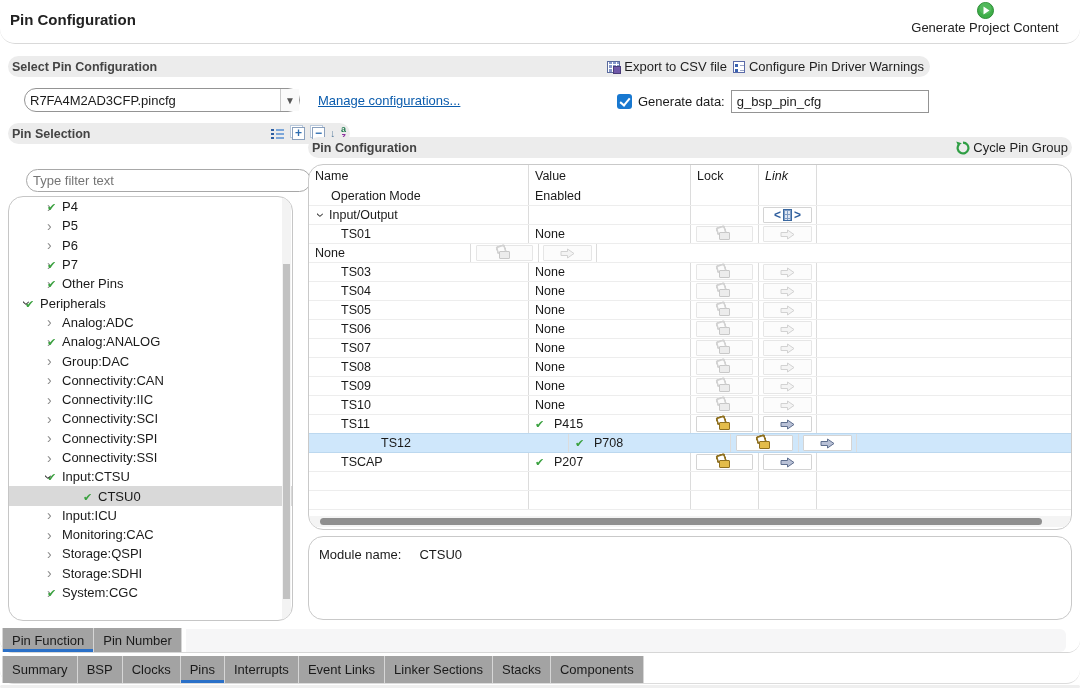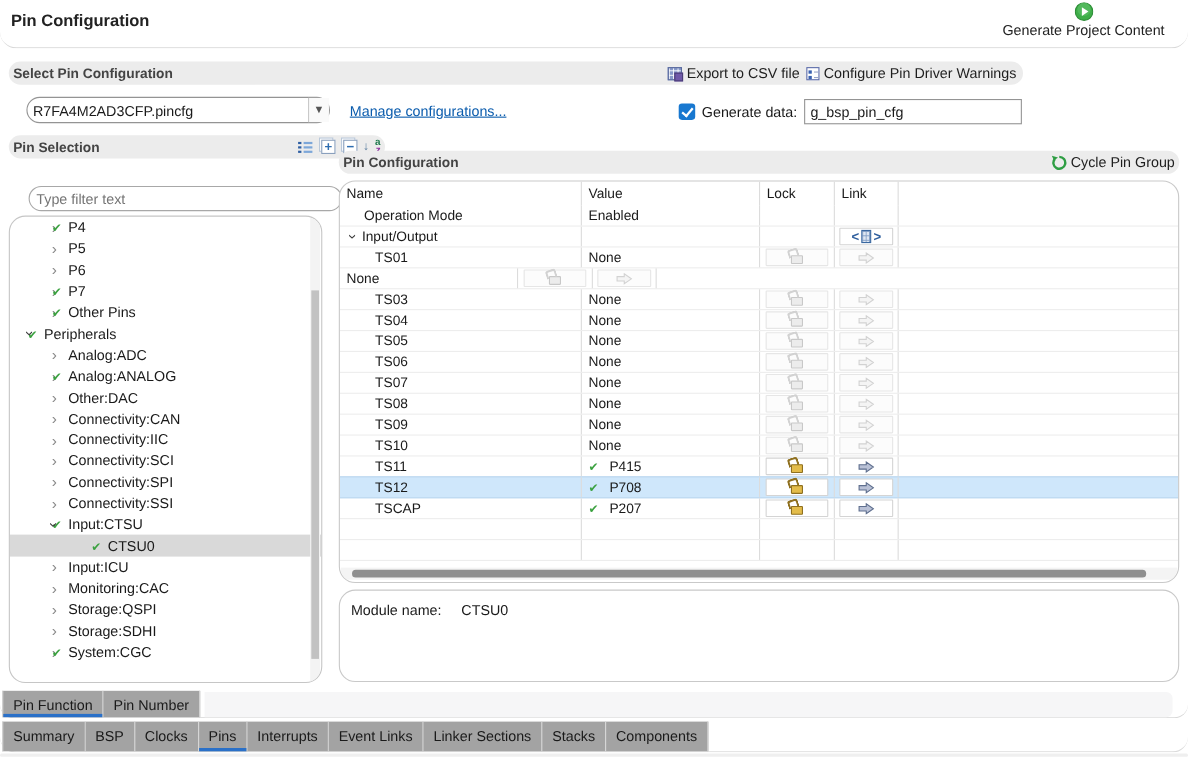--- a/index.html
+++ b/index.html
@@ -71,21 +71,21 @@
   .exp-o::before { content:"›"; color:#3a3a3a; font-size:14px; display:inline-block; transform:rotate(90deg); }
   .ck { width:15px; flex:0 0 15px; text-align:left; }
   .ck.on::before { content:"✔"; color:#3aa13f; font-size:11px; font-weight:bold; }
   #tree-sb { position:absolute; right:1px; top:1px; width:9px; height:423px; background:#f3f3f3; }
   #tree-sb .thumb { position:absolute; left:1px; width:7px; top:66px; height:335px; background:#c2c2c2; }
 
   
   #ptable { left:308px; top:164px; width:764px; height:366px; border:1px solid #c9c9c9; background:#fff; overflow:hidden; }
   .prow { display:flex; height:19px; align-items:stretch; font-size:12.5px; border-bottom:1px solid #ededed; }
   .prow.hdr { height:22px; border-bottom:none; font-size:12.5px; }
-  .prow.sel { background:#cfe7fb; border-top:1px solid #bcd8ef; border-bottom:1px solid #bcd8ef; height:20px; margin-top:-1px; }
+  .prow.sel { background:#cfe7fb; border-top:1px solid #bcd8ef; border-bottom:1px solid #bcd8ef; height:20px; margin-top:-1px;padding-left:40px; }
   .c-name { width:220px; flex:0 0 220px; border-right:1px solid #dcdcdc; display:flex; align-items:center; }
   .c-val  { width:162px; flex:0 0 162px; border-right:1px solid #dcdcdc; display:flex; align-items:center; padding-left:6px; gap:4px; }
   .c-lock { width:68px;  flex:0 0 68px;  border-right:1px solid #dcdcdc; display:flex; align-items:center; justify-content:center; }
   .c-link { width:58px;  flex:0 0 58px;  border-right:1px solid #dcdcdc; display:flex; align-items:center; justify-content:center; }
   .c-fill { flex:1; }
   .ind1 { padding-left:22px; } .ind2 { padding-left:32px; }
   .prow .tw { flex:0 0 16px; width:16px; margin-left:4px; }
   .cellbox { width:85%; height:16px; border:1px solid #d4d4d4; background:#fff; display:flex; align-items:center; justify-content:center; border-radius:1px; }
   .cellbox.faint { border-color:#e6e6e6; background:#fcfcfc; }
 
@@ -211,21 +211,21 @@
       <span>Analog:ADC</span>
     </div>
   <div class="trow">
       <span class="tw lvl2 exp-c"></span>
       <span class="ck on"></span>
       <span>Analog:ANALOG</span>
     </div>
   <div class="trow">
       <span class="tw lvl2 exp-c"></span>
       <span class="ck"></span>
-      <span>Other:DAC</span>
+      <span>Group:DAC</span>
     </div>
   <div class="trow">
       <span class="tw lvl2 exp-c"></span>
       <span class="ck"></span>
       <span>Connectivity:CAN</span>
     </div>
   <div class="trow">
       <span class="tw lvl2 exp-c"></span>
       <span class="ck"></span>
       <span>Connectivity:IIC</span>
@@ -294,21 +294,21 @@
     </svg>
     <span>Cycle Pin Group</span>
   </span>
 </div>
 
 <div class="abs" id="ptable">
   <div class="prow hdr">
     <div class="c-name" style="padding-left:6px;">Name</div>
     <div class="c-val">Value</div>
     <div class="c-lock" style="justify-content:flex-start;padding-left:6px;">Lock</div>
-    <div class="c-link" style="justify-content:flex-start;padding-left:6px;">Link</div>
+    <div class="c-link" style="justify-content:flex-start;padding-left:6px;font-style:italic;">Link</div>
     <div class="c-fill"></div>
   </div>
 
   <div class="prow">
     <div class="c-name">
         <span class="ind1">Operation Mode</span>
       </div>
     <div class="c-val">
         <span>Enabled</span>
       </div>

